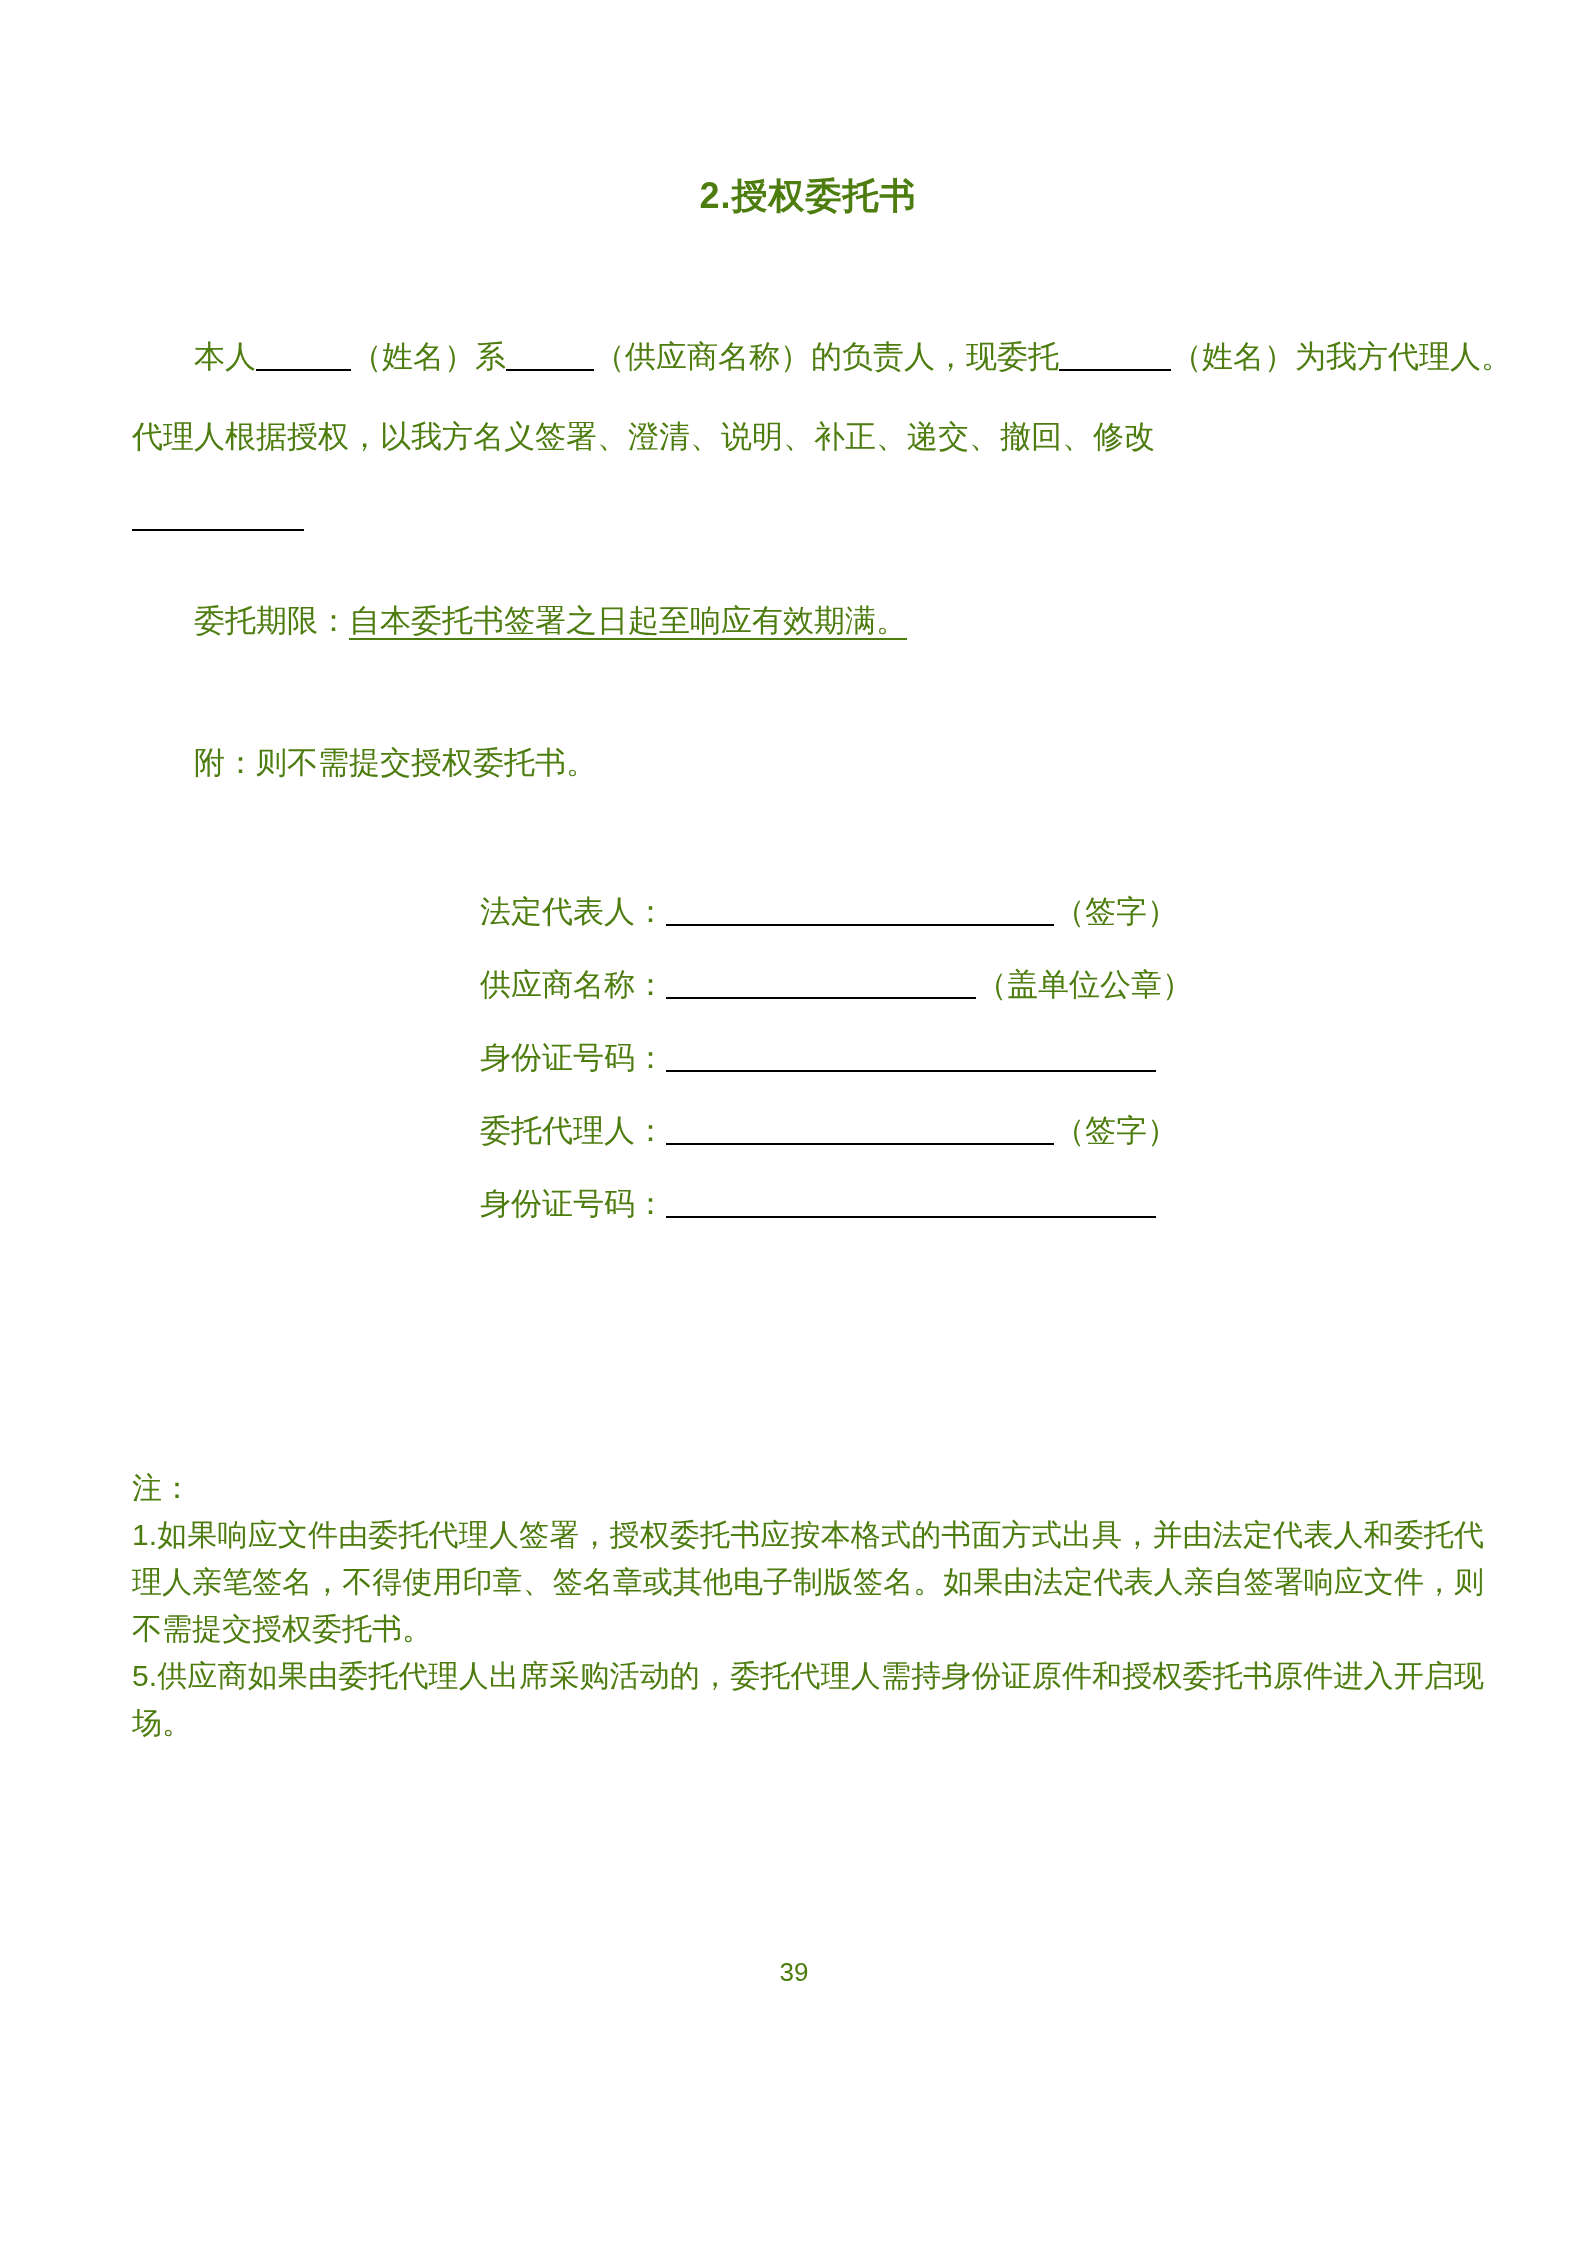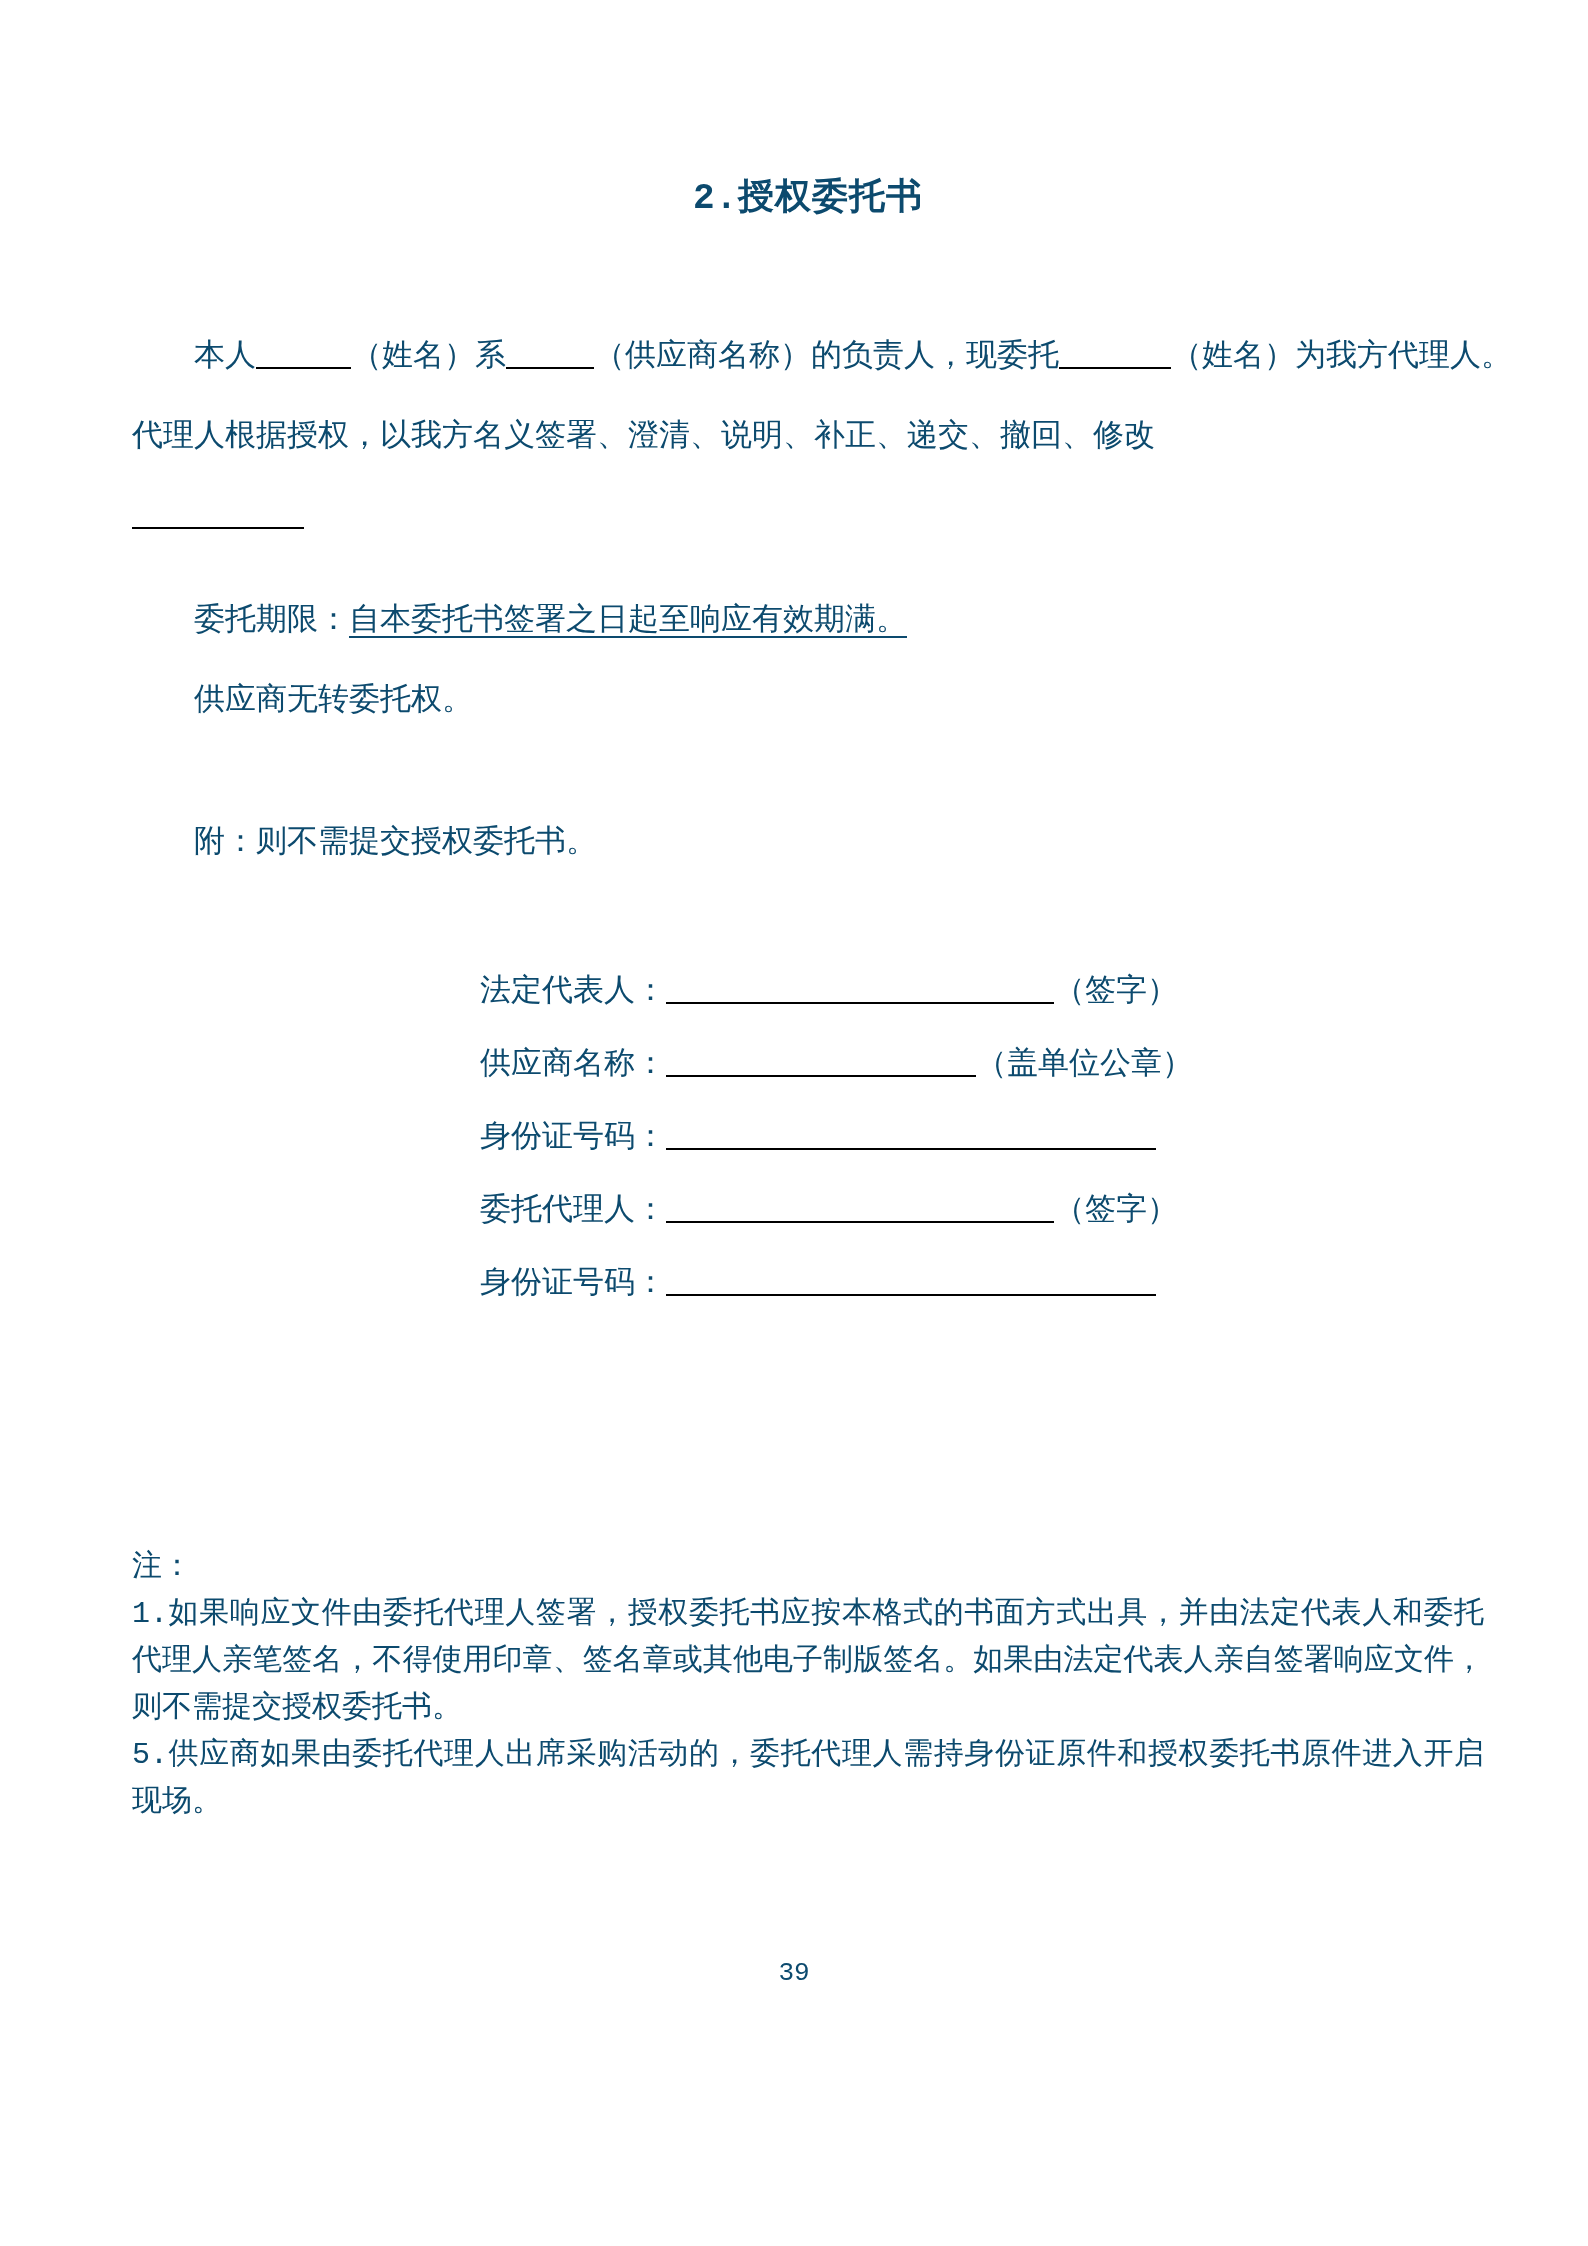--- a/index.html
+++ b/index.html
@@ -2,22 +2,22 @@
 <html><head>
 <meta charset="utf-8">
 <style>
   html, body { margin: 0; padding: 0; background: #ffffff; }
   .page {
     position: relative;
     width: 1588px;
     height: 2246px;
     margin: 0 auto;
     background: #ffffff;
-    color: #0c4a6e;
-    font-family: Liberation Mono, monospace;
+    color: #4d7c0f;
+    font-family: Liberation Sans, sans-serif;
     font-size: 31px;
     box-sizing: border-box;
     padding: 0 104px 0 132px;
     overflow: hidden;
   }
   .doc-title {
     margin-top: 172px;
     text-align: center;
     font-weight: bold;
     font-size: 36px;
@@ -85,21 +85,20 @@
     <div class="tline">代理人根据授权，以我方名义签署、澄清、说明、补正、递交、撤回、修改</div>
     <div class="tline">
       <span class="blank" style="width:172px"></span>
     </div>
   </div>
 
   <div class="tline indent clause-period">
     <span>委托期限：</span><span class="u-text">自本委托书签署之日起至响应有效期满。</span>
   </div>
 
-  <div class="tline indent">供应商无转委托权。</div>
 
   <div class="tline indent clause-attachment">附：则不需提交授权委托书。</div>
 
   <div class="sig-form">
     <div class="sig-row">
       <span>法定代表人：</span><span class="blank" style="width:388px"></span><span>（签字）</span>
     </div>
     <div class="sig-row">
       <span>供应商名称：</span><span class="blank" style="width:310px"></span><span>（盖单位公章）</span>
     </div>

